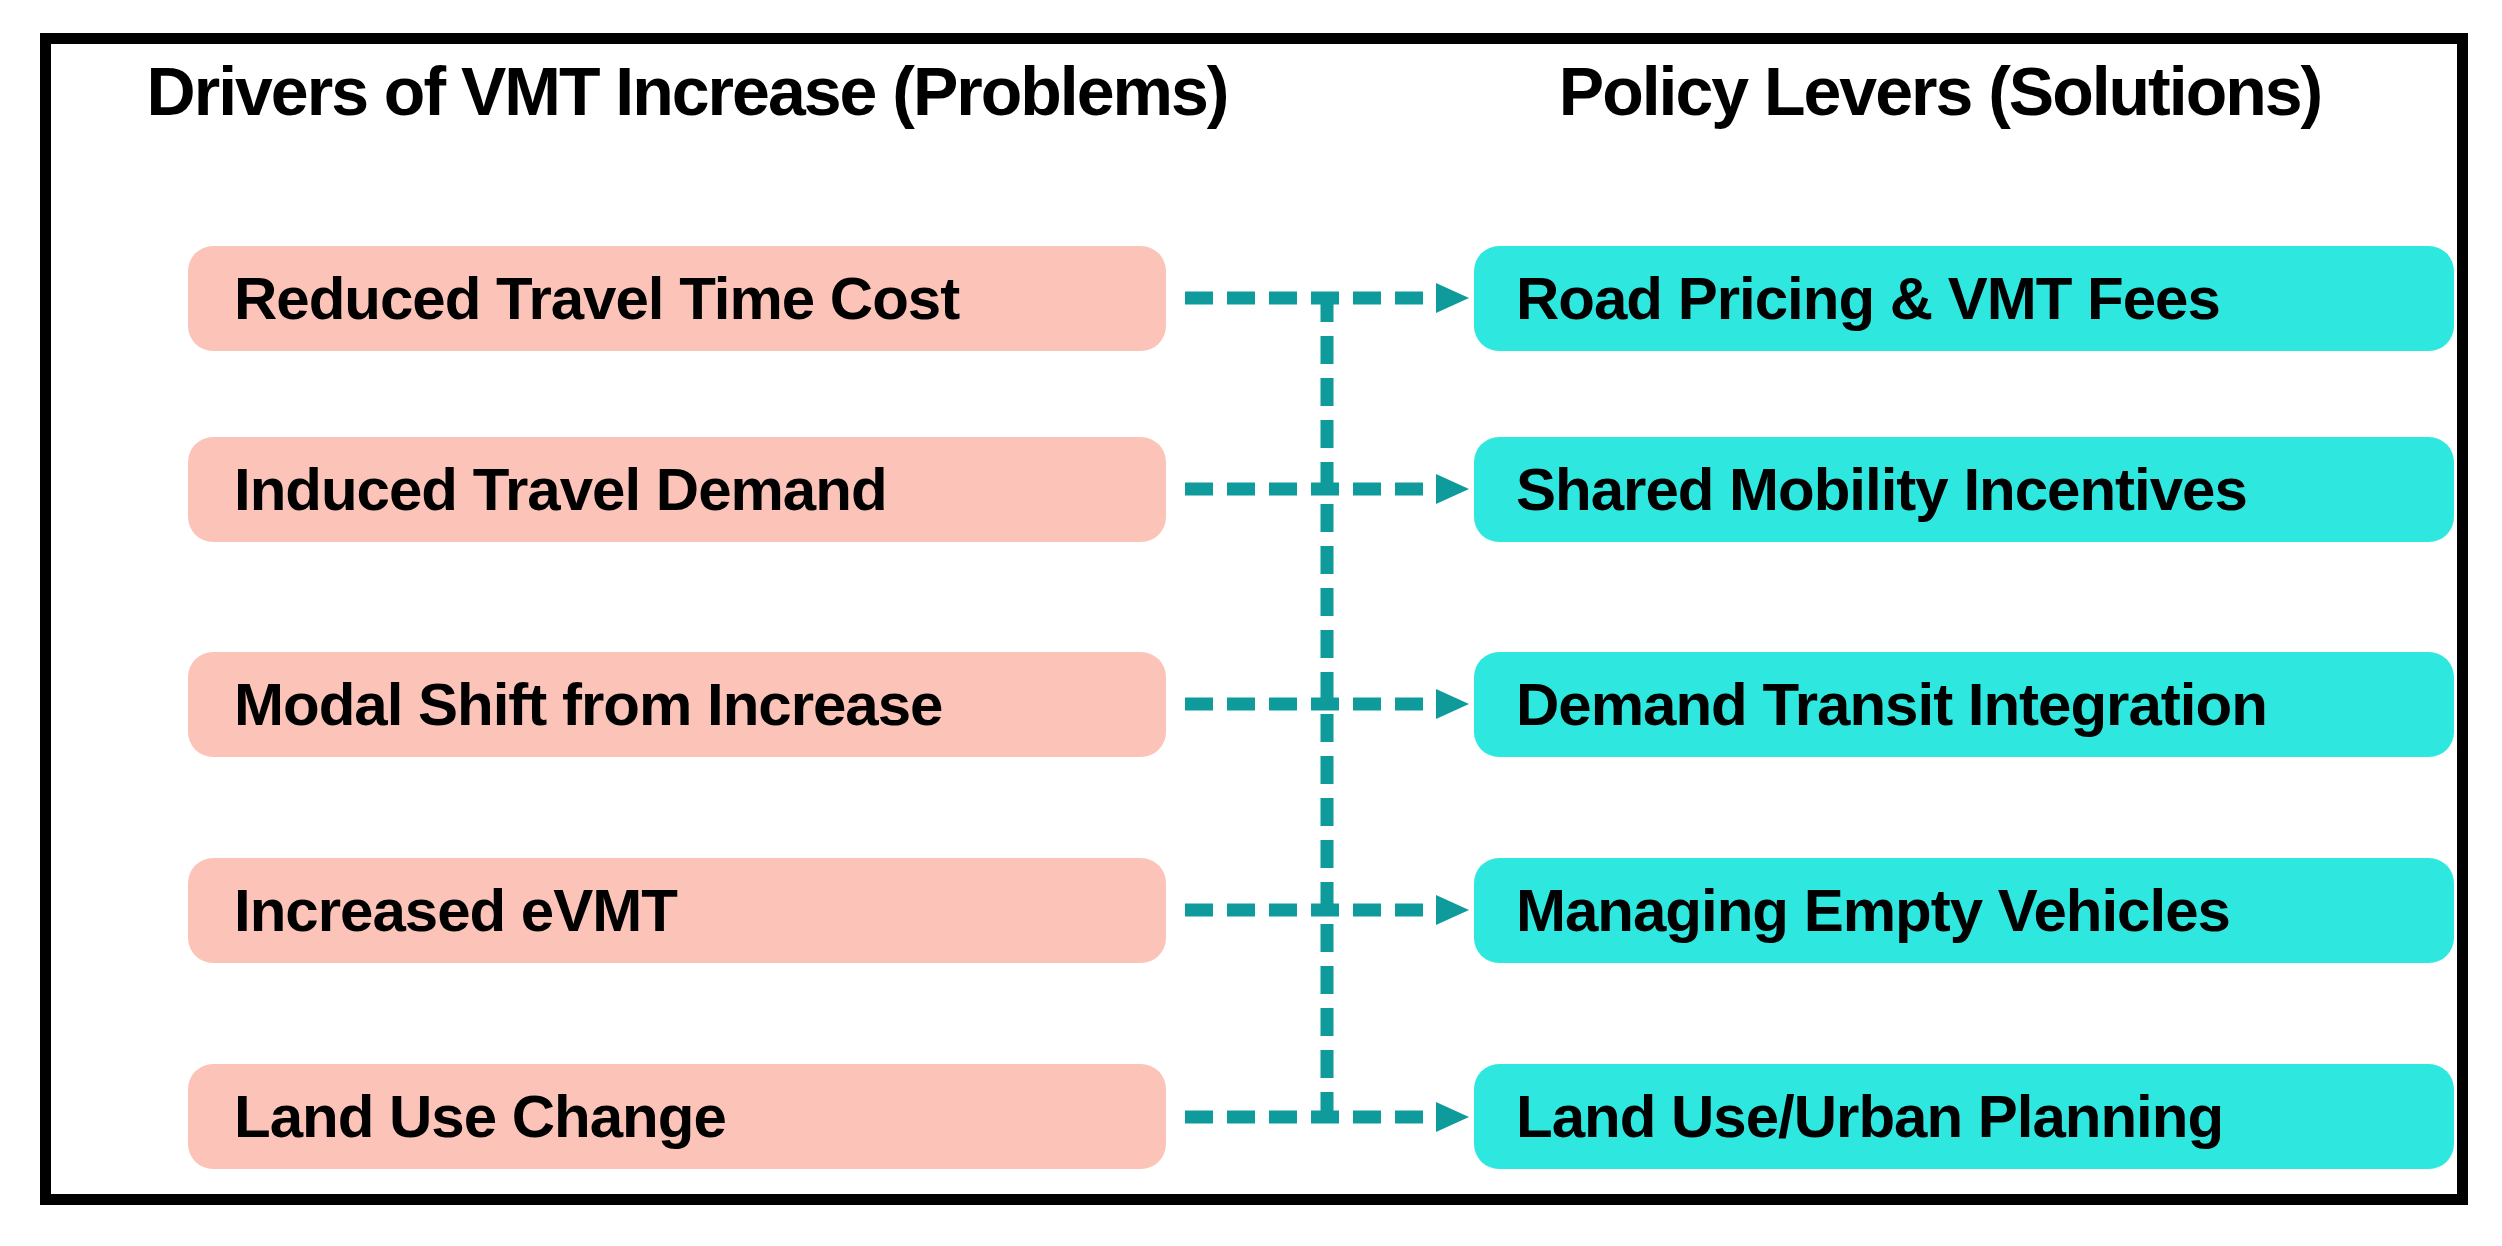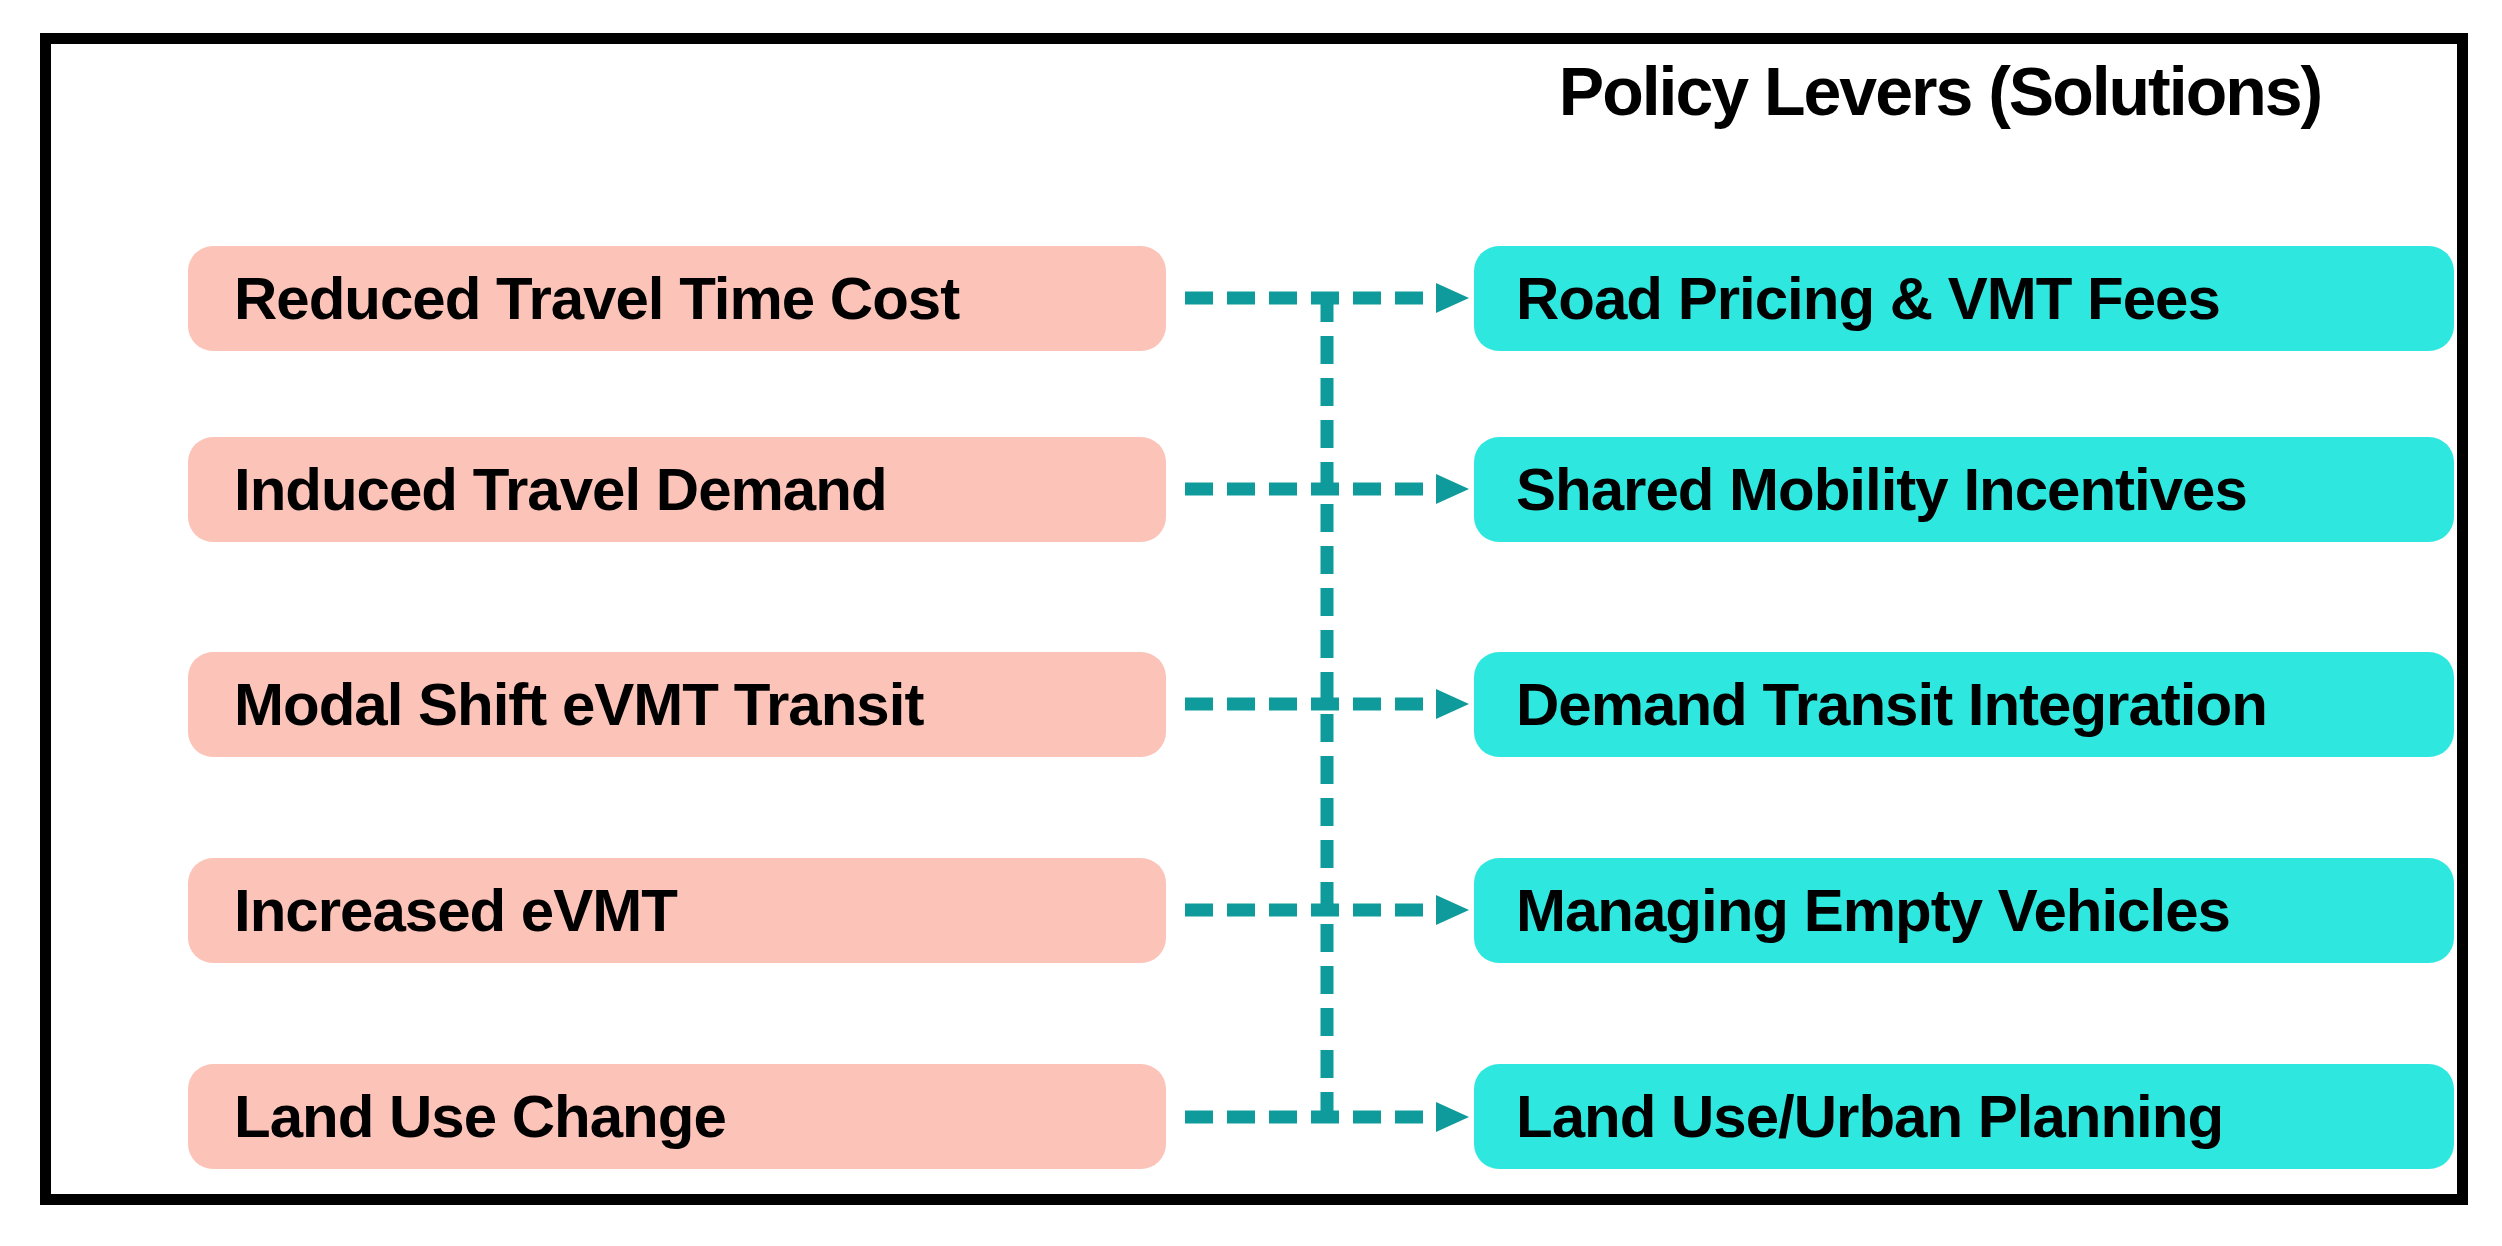--- a/index.html
+++ b/index.html
@@ -90,30 +90,31 @@
     fill: none;
   }
   .arrowhead { fill: var(--connector-color); }
 </style>
 </head>
 <body>
 
 <div class="canvas">
   <div class="frame"></div>
 
+  <div class="col-header problems">Drivers of VMT Increase (Problems)</div>
   <div class="col-header solutions">Policy Levers (Solutions)</div>
 
   <div class="node problem row-0">
     <span>Reduced Travel Time Cost</span>
   </div>
   <div class="node problem row-1">
     <span>Induced Travel Demand</span>
   </div>
   <div class="node problem row-2">
-    <span>Modal Shift eVMT Transit</span>
+    <span>Modal Shift from Increase</span>
   </div>
   <div class="node problem row-3">
     <span>Increased eVMT</span>
   </div>
   <div class="node problem row-4">
     <span>Land Use Change</span>
   </div>
 
   <div class="node solution row-0">
     <span>Road Pricing &amp; VMT Fees</span>

